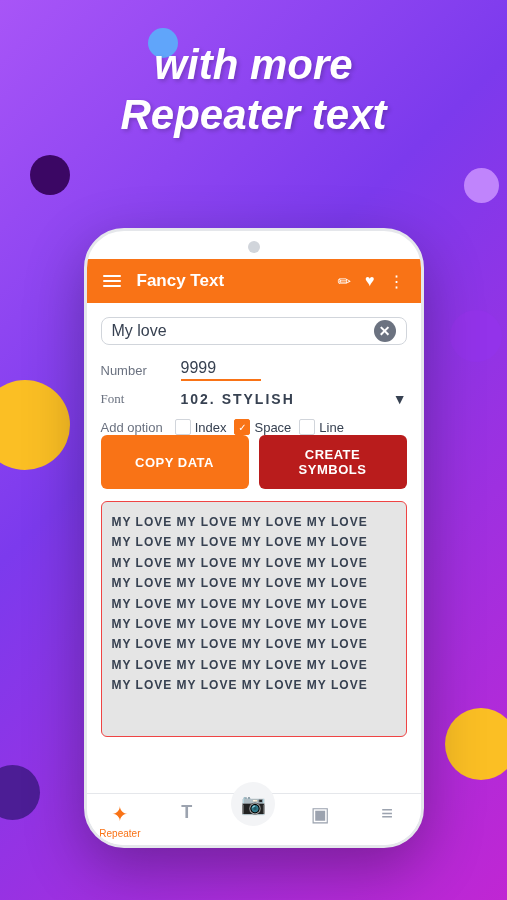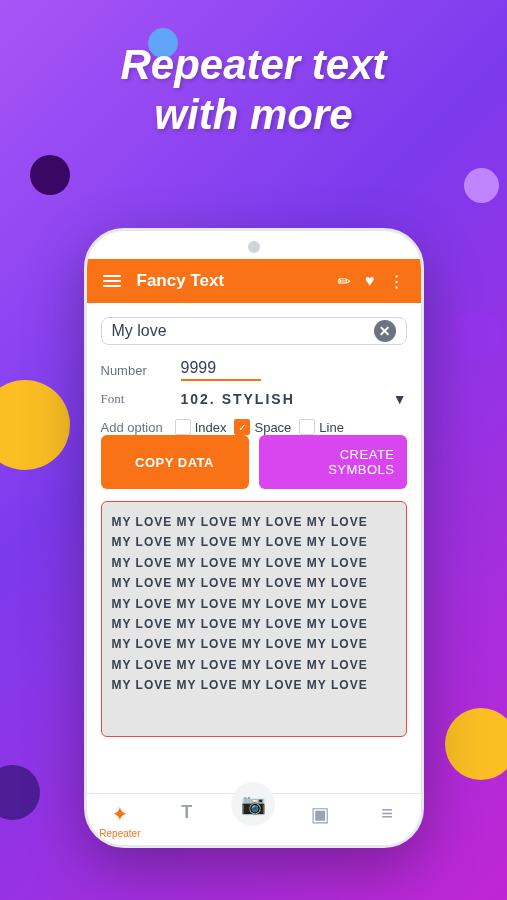--- a/index.html
+++ b/index.html
@@ -255,30 +255,29 @@
       border: none;
       padding: 12px;
       border-radius: 6px;
       font-size: 13px;
       font-weight: 700;
       cursor: pointer;
       letter-spacing: 0.5px;
     }
     .btn-symbols {
       flex: 1;
-      background: #d946ef;
+      background: #b91c1c;
       color: white;
       border: none;
       padding: 12px;
       border-radius: 6px;
       font-size: 13px;
-      font-weight: 400;
+      font-weight: 700;
       cursor: pointer;
       letter-spacing: 0.5px;
-      text-align: right;
     }
 
     
     .result-area {
       border: 1.5px solid #ef4444;
       border-radius: 6px;
       padding: 10px;
       background: #e5e5e5;
       height: 236px;
       overflow: hidden;
@@ -343,22 +342,22 @@
 
 <div class="circle circle-blue-top"></div>
 <div class="circle circle-dark-purple"></div>
 <div class="circle circle-purple-right"></div>
 <div class="circle circle-purple-mid-right"></div>
 <div class="circle circle-yellow-left"></div>
 <div class="circle circle-yellow-right"></div>
 <div class="circle circle-dark-bottom-left"></div>
 
 <div class="hero-text">
+  <div>with more</div>
   <div>Repeater text</div>
-  <div>with more</div>
 </div>
 
 <div class="phone">
   <div class="phone-notch"></div>
 
   <div class="app-header">
     <div class="hamburger-icon">
       <span></span>
         <span></span>
         <span></span>

